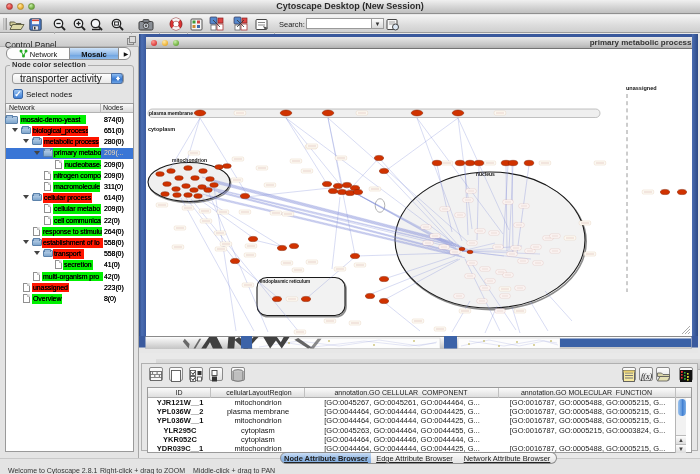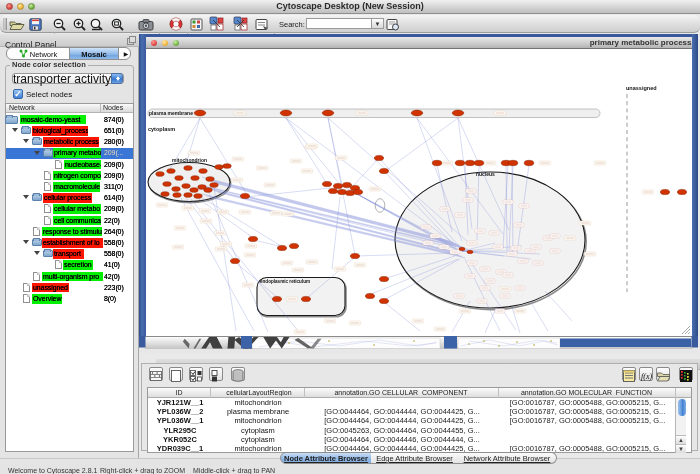--- a/index.html
+++ b/index.html
@@ -3,37 +3,37 @@
 * { margin:0; padding:0; box-sizing:border-box; }
 html,body { width:700px; height:474px; font-family:"Liberation Sans",sans-serif; background:#e9e9e9; overflow:hidden; position:relative;}
 .abs { position:absolute; }
 #titlebar { left:0; top:0; width:700px; height:14px;
   background:linear-gradient(#f0f0f0,#d4d4d4 55%,#bfbfbf);
   border-bottom:1px solid #8f8f8f; }
 #titlebar .title { width:100%; text-align:center; font-size:9px; font-weight:bold; color:#2a2a2a; line-height:13px; }
 .light { position:absolute; top:3px; width:7px; height:7px; border-radius:50%; }
 #toolbar { left:0; top:15px; width:700px; height:18px;
   background:linear-gradient(#f4f4f4,#dcdcdc 60%,#cfcfcf);
-  border-bottom:1px solid #9b9b9b;border-radius:6px; }
+  border-bottom:1px solid #9b9b9b; }
 .ticon { position:absolute; top:2px; }
 #searchlbl { position:absolute; left:279px; top:4.5px; font-size:7.5px; color:#222; }
 #searchfield { position:absolute; left:306px; top:3px; width:66px; height:11px; background:#fff; border:1px solid #9a9a9a; }
 #searcharrow { position:absolute; left:372px; top:3px; width:12px; height:11px; background:linear-gradient(#fdfdfd,#d8d8d8); border:1px solid #9a9a9a; border-left:none; font-size:6px; color:#333; text-align:center; line-height:11px;}
 
 #cpanel { left:0; top:34px; width:139px; height:424px; background:#e4e4e4; border-right:1px solid #a8a8a8;}
 #cphead { left:0; top:0; width:139px; height:13px; background:linear-gradient(#e2e2e2,#cccccc); border-bottom:1px solid #b5b5b5; }
 #cphead span { font-size:8.5px; color:#1a1a1a; margin-left:5px; line-height:12px; display:inline-block;}
 #cptabs { left:6px; top:13px; width:125px; height:13px; background:#fdfdfd; border:1px solid #8f8f8f; border-radius:6px; overflow:hidden;}
 .cptab { position:absolute; top:0; height:13px; font-size:7.5px; color:#111; text-align:center; }
 #tab-mosaic { left:62px; width:50px; background:linear-gradient(#cfe3f8,#8ab6e8 50%,#6da3e0 51%,#9ec4ee); border-left:1px solid #8f8f8f; border-right:1px solid #8f8f8f; font-weight:bold; }
 #tab-arrow { left:113px; width:12px; }
 #groupbox { left:5px; top:31px; width:129px; height:57px; border:1px solid #adadad; border-radius:3px; }
 #grouplbl { left:10px; top:26px; font-size:7.5px; font-weight:bold; color:#333; background:#e4e4e4; padding:0 2px; }
 #combo { left:12px; top:39px; width:112px; height:11px; background:linear-gradient(#ffffff,#e9e9e9); border:1px solid #999; border-radius:3px; }
-#combo .txt { font-size:12px; color:#111; margin-left:0; line-height:10px; }
+#combo .txt { font-size:10px; color:#111; margin-left:7px; line-height:10px; }
 #combobtn { position:absolute; right:0px; top:-1px; width:12px; height:11px; border-radius:0 3px 3px 0; background:linear-gradient(#8fbef2,#3f7fd6 50%,#2f6fc8 51%,#6ba3e6); border:1px solid #4a6fa5; }
 #combobtn:before { content:""; position:absolute; left:3.5px; top:2px; border-left:2.5px solid transparent; border-right:2.5px solid transparent; border-bottom:3px solid #fff;}
 #combobtn:after { content:""; position:absolute; left:3.5px; bottom:2px; border-left:2.5px solid transparent; border-right:2.5px solid transparent; border-top:3px solid #fff;}
 #checkbox { left:13px; top:55px; width:10px; height:10px; border-radius:2px; background:linear-gradient(#9cc5f2,#3f7fd6); border:1px solid #3867a8; color:#fff; font-size:9px; line-height:9px; font-weight:bold; text-align:center;}
 #checklbl { left:26px; top:56px; font-size:8px; color:#111; }
 #treebox { left:5px; top:69px; width:129px; height:349px; background:#fff; border:1px solid #9a9a9a; }
 #treehead { left:0; top:0; width:127px; height:9px; background:linear-gradient(#fafafa,#dadada); border-bottom:1px solid #b3b3b3; font-size:7px; color:#222;}
 #treehead .c1 { position:absolute; left:3px; top:0px; }
 #treehead .c2 { position:absolute; left:97px; top:0px; }
 #treehead .div { position:absolute; left:94px; top:0; width:1px; height:9px; background:#b9b9b9;}
@@ -781,38 +781,40 @@
           <div class="dcol" style="left:62px"></div>
           <div class="dth" style="left:156px;width:194px;">annotation.GO CELLULAR_COMPONENT</div>
           <div class="dcol" style="left:156px"></div>
           <div class="dth" style="left:350px;width:177px;">annotation.GO MOLECULAR_FUNCTION</div>
           <div class="dcol" style="left:350px"></div>
           <div class="dcol" style="left:527px"></div>
         </div>
       <div class="drow" style="top:10.0px">
           <span style="left:4px;width:56px;font-weight:bold">YJR121W__1</span>
           <span style="left:66px;width:88px">mitochondrion</span>
+          <span style="left:160px;width:188px;color:#222">[GO:0045267, GO:0045261, GO:0044464, G...</span>
           <span style="left:354px;width:171px;color:#222">[GO:0016787, GO:0005488, GO:0005215, G...</span>
         </div>
         <div class="drow" style="top:19.2px">
           <span style="left:4px;width:56px;font-weight:bold">YPL036W__2</span>
           <span style="left:66px;width:88px">plasma membrane</span>
           <span style="left:160px;width:188px;color:#222">[GO:0044464, GO:0044444, GO:0044425, G...</span>
           <span style="left:354px;width:171px;color:#222">[GO:0016787, GO:0005488, GO:0005215, G...</span>
         </div>
         <div class="drow" style="top:28.4px">
           <span style="left:4px;width:56px;font-weight:bold">YPL036W__1</span>
           <span style="left:66px;width:88px">mitochondrion</span>
           <span style="left:160px;width:188px;color:#222">[GO:0044464, GO:0044444, GO:0044425, G...</span>
           <span style="left:354px;width:171px;color:#222">[GO:0016787, GO:0005488, GO:0005215, G...</span>
         </div>
         <div class="drow" style="top:37.6px">
           <span style="left:4px;width:56px;font-weight:bold">YLR295C</span>
           <span style="left:66px;width:88px">cytoplasm</span>
           <span style="left:160px;width:188px;color:#222">[GO:0045263, GO:0044464, GO:0044455, G...</span>
+          <span style="left:354px;width:171px;color:#222">[GO:0016787, GO:0005215, GO:0003824, G...</span>
         </div>
         <div class="drow" style="top:46.8px">
           <span style="left:4px;width:56px;font-weight:bold">YKR052C</span>
           <span style="left:66px;width:88px">cytoplasm</span>
           <span style="left:160px;width:188px;color:#222">[GO:0044464, GO:0044446, GO:0044444, G...</span>
         </div>
         <div class="drow" style="top:56.0px">
           <span style="left:4px;width:56px;font-weight:bold">YDR039C__1</span>
           <span style="left:66px;width:88px">mitochondrion</span>
           <span style="left:160px;width:188px;color:#222">[GO:0044464, GO:0044444, GO:0044425, G...</span>

